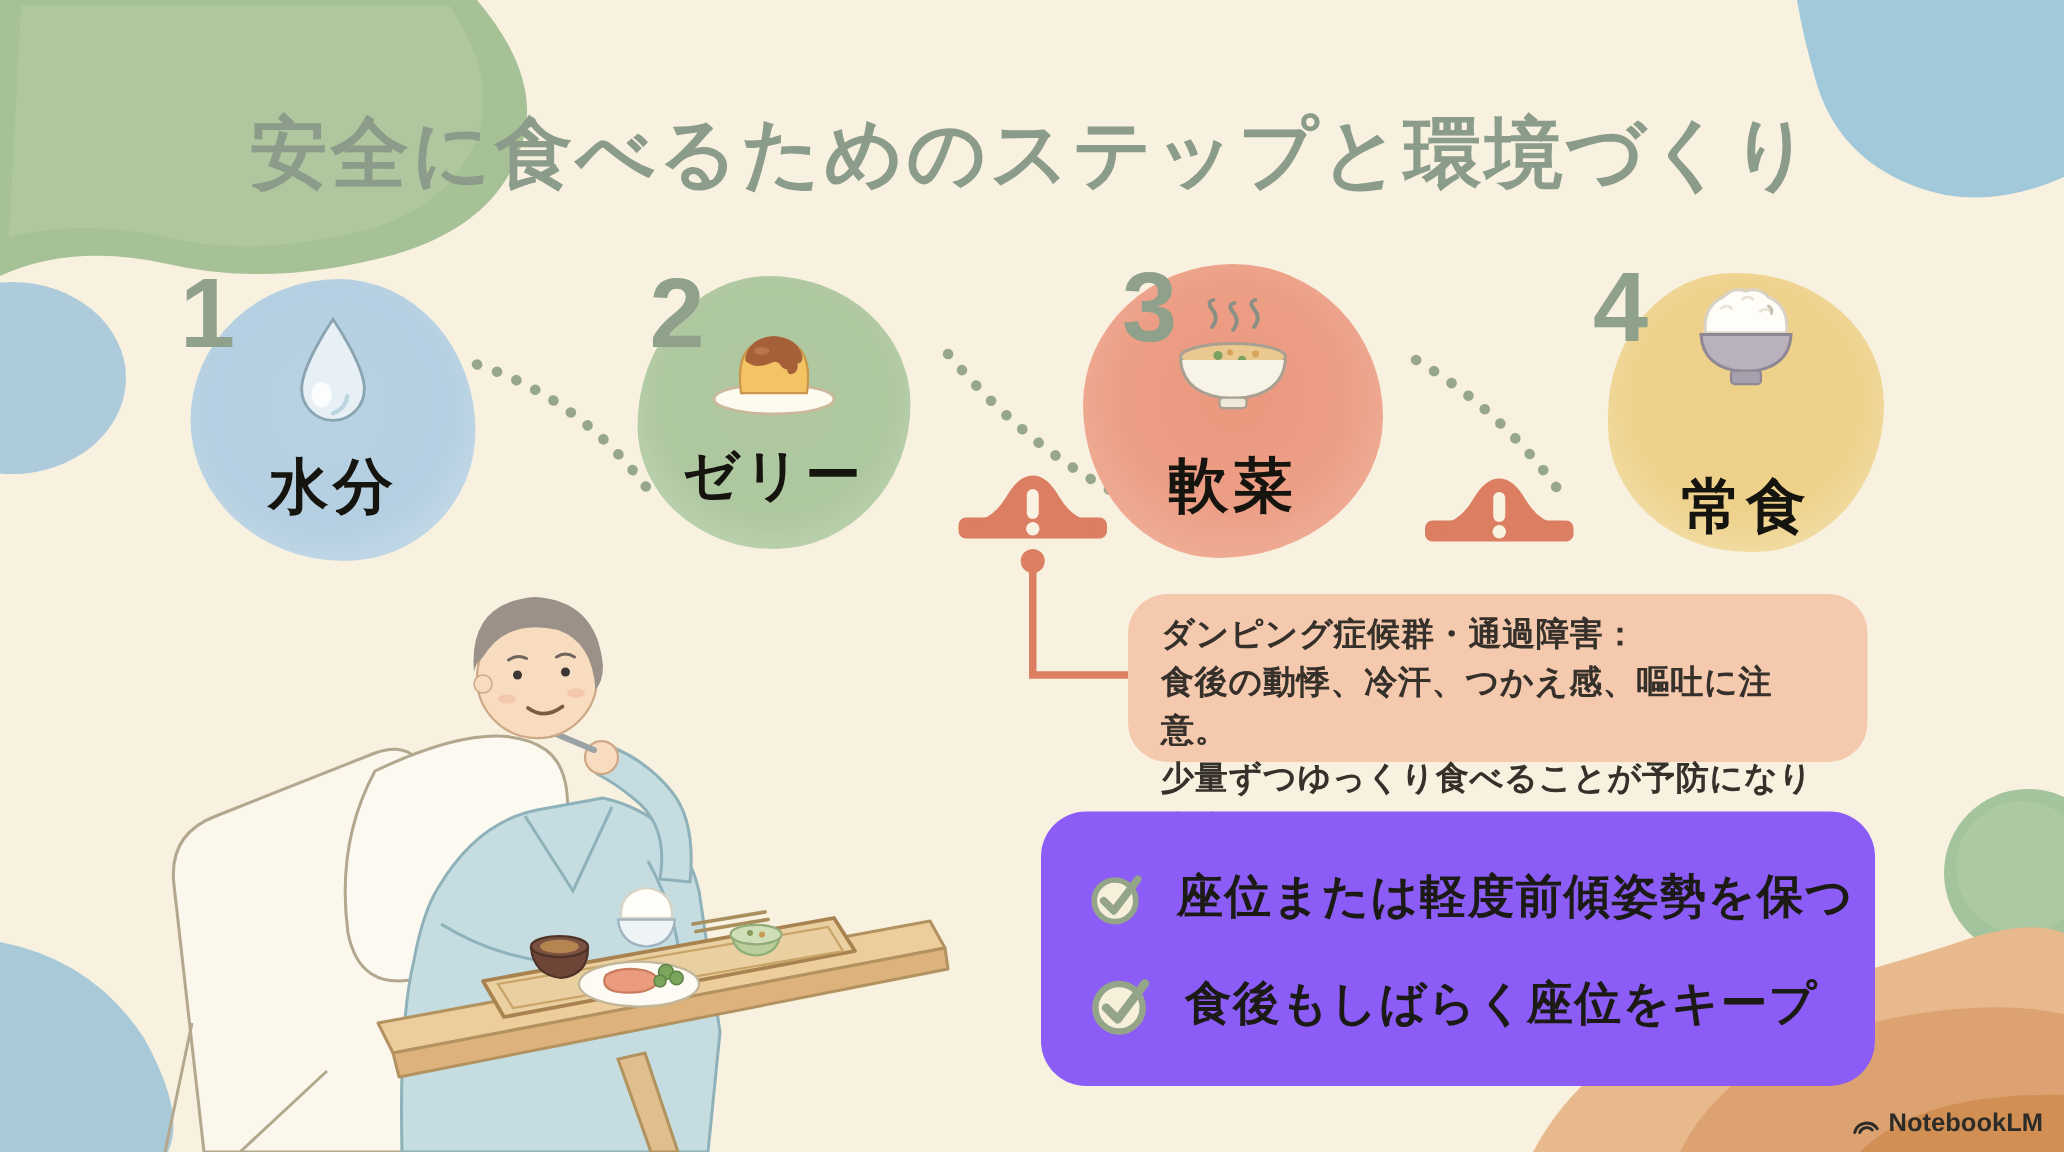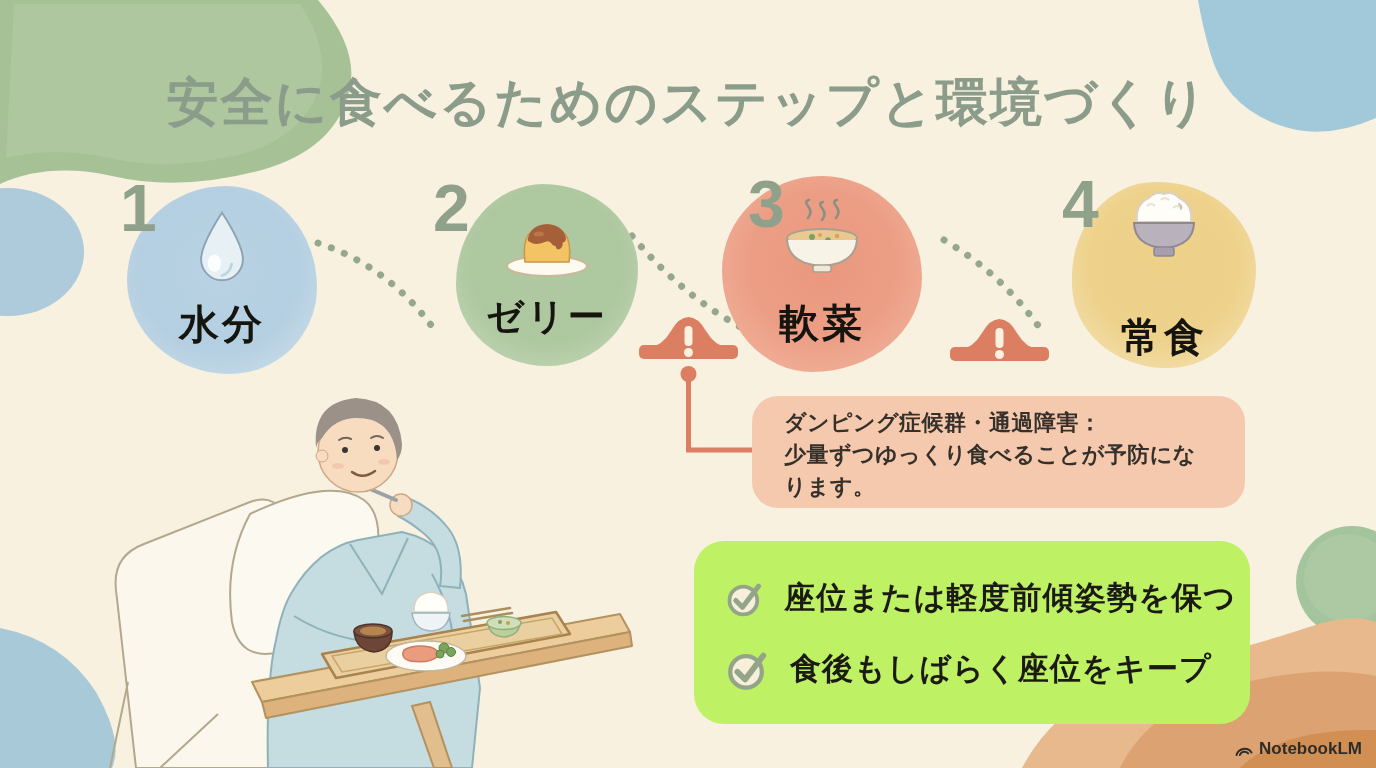--- a/index.html
+++ b/index.html
@@ -19,40 +19,40 @@
   .num1{left:120px;top:175px;} .num2{left:433px;top:175px;}
   .num3{left:748px;top:171px;} .num4{left:1062px;top:171px;}
   .blob{
     position:absolute;display:flex;flex-direction:column;align-items:center;
     justify-content:center;z-index:3;
   }
   .blob .lbl{font-weight:800;color:#16140f;letter-spacing:3px;margin-top:12px;}
   .blob1{left:127px;top:186px;width:190px;height:188px;
     background:radial-gradient(circle at 48% 45%,#b9d3e4 0%,#b4cfe1 55%,#c3d9e7 80%,#cfe1ec 100%);
     border-radius:52% 48% 46% 54% / 50% 54% 46% 50%;}
-  .blob2{left:456px;top:184px;width:182px;height:182px;
+  .blob2{left:425px;top:184px;width:182px;height:182px;
     background:radial-gradient(circle at 50% 45%,#b0c9a2 0%,#adc79f 55%,#bdd2b0 80%,#c9dabd 100%);
     border-radius:48% 52% 50% 50% / 55% 47% 53% 45%;}
   .blob3{left:722px;top:176px;width:200px;height:196px;
     background:radial-gradient(circle at 50% 45%,#ea987e 0%,#ec9e85 50%,#f0ad96 78%,#f4bfa9 100%);
     border-radius:50% 50% 55% 45% / 48% 52% 48% 52%;}
   .blob4{left:1072px;top:182px;width:184px;height:186px;
     background:radial-gradient(circle at 50% 45%,#edd189 0%,#eed28c 55%,#f2dda6 80%,#f6e7bd 100%);
     border-radius:46% 54% 48% 52% / 52% 48% 54% 46%;gap:32px;}
   .blob1 .lbl,.blob3 .lbl,.blob4 .lbl{font-size:40px;}
   .blob2 .lbl{font-size:37px;}
   .warn-box{
     position:absolute;left:752px;top:396px;width:493px;height:112px;
     background:#f4c9ae;border-radius:26px;box-sizing:border-box;
-    padding:11px 32px;z-index:4;
+    padding:11px 22px;z-index:4;
   }
   .warn-box p{margin:0;font-size:22px;font-weight:700;color:#35302a;line-height:1.45;letter-spacing:0.5px;}
   .check-box{
     position:absolute;left:694px;top:541px;width:556px;height:183px;
-    background:#bef264;border-radius:30px;box-sizing:border-box;
+    background:#8b5cf6;border-radius:30px;box-sizing:border-box;
     padding:10px 14px 8px 30px;display:flex;flex-direction:column;
     justify-content:space-evenly;z-index:4;
   }
   .check-row{display:flex;align-items:center;gap:20px;}
   .check-row .txt{font-size:31px;font-weight:800;color:#1c1a15;letter-spacing:1px;white-space:nowrap;}
   .wm{
     position:absolute;right:14px;bottom:9px;display:flex;align-items:flex-end;gap:5px;
     color:#2e2c28;font-size:17px;font-weight:700;z-index:6;
   }
 </style>
@@ -208,20 +208,21 @@
       <path d="M24 20 q4 -4 8 0 M38 14 q4 -4 8 0 M50 22 q4 -4 8 0" stroke="#e8e2d4" stroke-width="2" fill="none"></path>
       <path d="M11 37 Q12 60 41 62 Q70 60 71 37 Z" fill="#b9b2bc" stroke="#8f8894" stroke-width="2"></path>
       <rect x="31" y="61" width="20" height="9" rx="2.5" fill="#a59fae" stroke="#8f8894" stroke-width="1.5"></rect>
       <path d="M56 18 q3 2 2 5" stroke="#c9c2b4" stroke-width="2" fill="none" stroke-linecap="round"></path>
     </svg>
     <div class="lbl">常食</div>
   </div>
 
   <div class="warn-box">
     <p>ダンピング症候群・通過障害：</p>
+    <p>食後の動悸、冷汗、つかえ感、嘔吐に注意。</p>
     <p>少量ずつゆっくり食べることが予防になります。</p>
   </div>
 
   <div class="check-box">
     <div class="check-row">
       <svg width="46" height="46" viewBox="0 0 48 48">
         <circle cx="23" cy="27" r="16.5" fill="#f6efda" stroke="#94a489" stroke-width="4.5"></circle>
         <path d="M14 27 L22 35 L41 10" fill="none" stroke="#94a489" stroke-width="6" stroke-linecap="round" stroke-linejoin="round"></path>
       </svg>
       <span class="txt">座位または軽度前傾姿勢を保つ</span>

